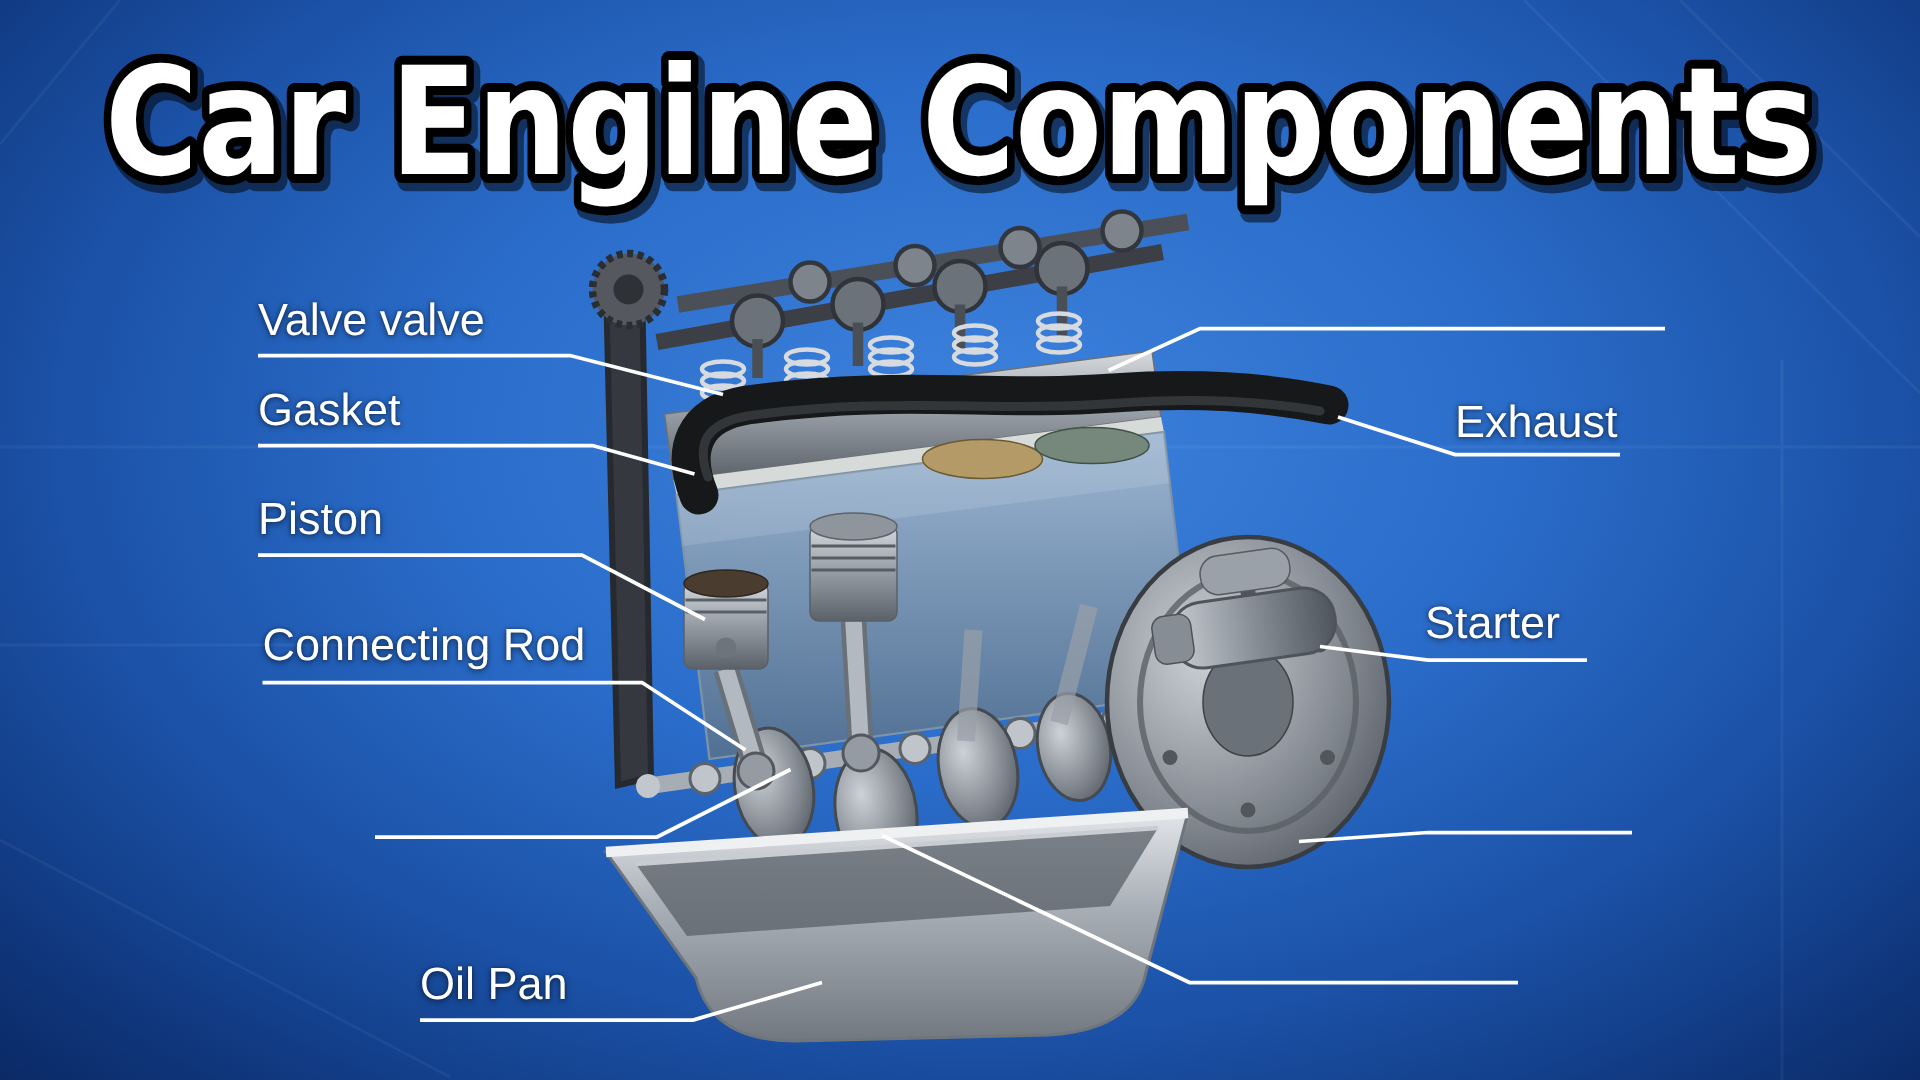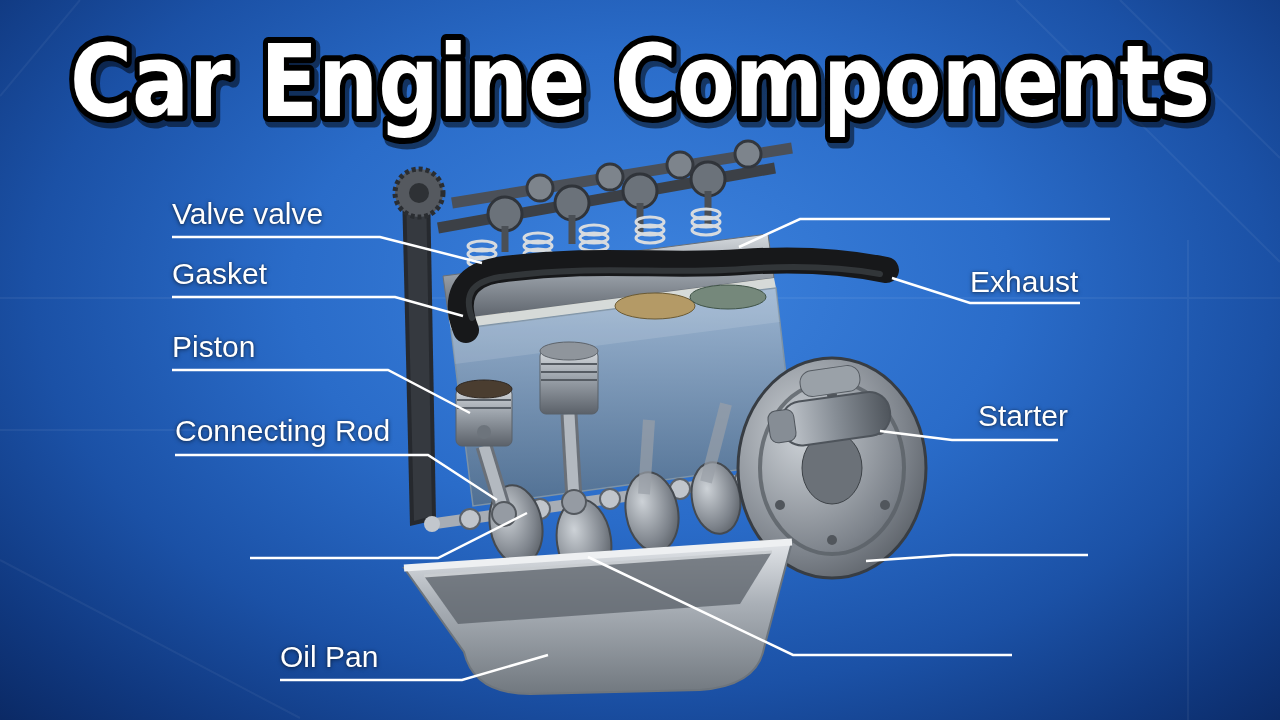--- a/index.html
+++ b/index.html
@@ -235,15 +235,15 @@
     <text class="title-shadow" x="643" y="120" text-anchor="middle" font-size="100" font-family="DejaVu Sans" font-weight="bold" textLength="1140" lengthAdjust="spacingAndGlyphs">Car Engine Components</text>
     <text class="title-text" x="640" y="116" text-anchor="middle" font-size="100" textLength="1140" lengthAdjust="spacingAndGlyphs">Car Engine Components</text>
   </svg>
 
   <div class="label" style="left:172px;top:198px">Valve valve</div>
   <div class="label" style="left:172px;top:258px">Gasket</div>
   <div class="label" style="left:172px;top:331px">Piston</div>
   <div class="label" style="left:175px;top:415px">Connecting Rod</div>
   <div class="label" style="left:280px;top:641px">Oil Pan</div>
   <div class="label" style="left:970px;top:266px">Exhaust</div>
-  <div class="label" style="left:978px;top:400px">Starter</div>
+  <div class="label" style="left:950px;top:400px">Starter</div>
 
 </div>
 
 </body></html>

